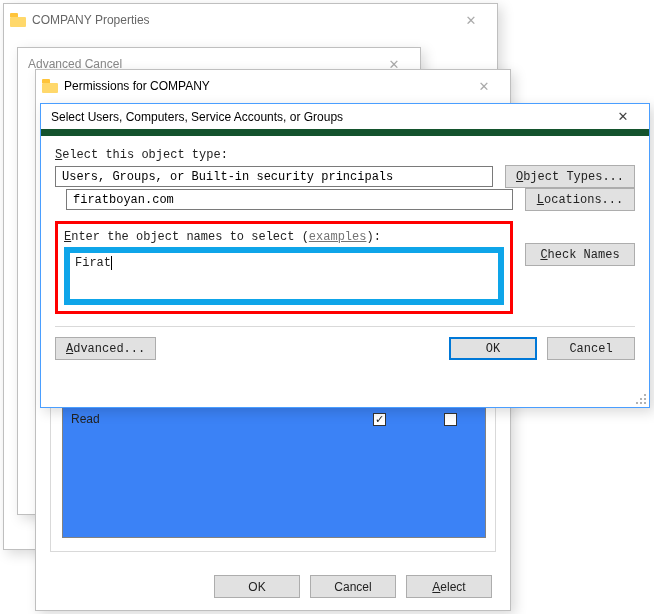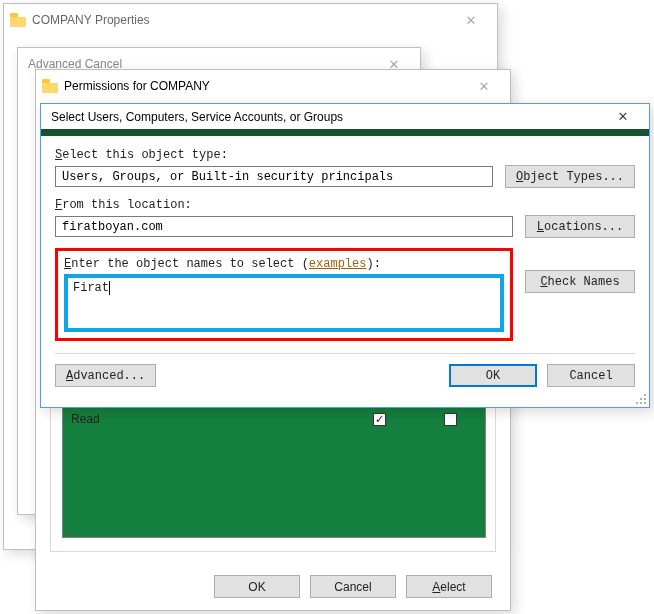--- a/index.html
+++ b/index.html
@@ -83,26 +83,26 @@
     font-size:12px;
     height:21px;
     display:flex;
     align-items:center;
     color:#000;
   }
   .section-label{
     font-size:12px;
     margin-bottom:3px;
   }
-  .link{ color:#a16207; text-decoration:underline; cursor:default;}
+  .link{ color:#737373; text-decoration:underline; cursor:default;}
   
   .redbox{ border:3px solid #ff0000; }
   .listwhite {
     border:1px solid #828282;
-    background:#15803d;
+    background:#3b82f6;
   }
   .perm-row{
     display:flex;
     align-items:center;
     height:22px;
     padding-left:8px;
   }
   .chk{
     width:13px;height:13px;
     border:1px solid #333;
@@ -170,32 +170,31 @@
   </div>
 
   <div style="padding:12px 14px 10px 14px; position:relative; height:calc(100% - 32px);font-family:Liberation Mono, monospace;">
 
     <div class="section-label"><span style="text-decoration:underline;">S</span><span>elect this object type:</span></div>
     <div style="display:flex; gap:12px; align-items:center;">
       <div class="field" style="flex:1;">Users, Groups, or Built-in security principals</div>
       <span class="btn wide"><span style="text-decoration:underline;">O</span>bject Types...</span>
     </div>
 
-    <div class="section-label" style="margin-top:10px;"><span style="text-decoration:underline;">F</span>rom this location:</div>
     <div style="display:flex; gap:12px; align-items:center;">
-      <div class="field" style="flex:1;">firatboyan.com</div>
+      <div class="field" style="flex:1;margin-left:11px;">firatboyan.com</div>
       <span class="btn wide"><span style="text-decoration:underline;">L</span>ocations...</span>
     </div>
 
     <div style="display:flex; gap:12px; align-items:flex-start; margin-top:10px;">
       <div class="redbox" style="flex:1; padding:6px 6px 6px 6px;">
         <div class="section-label">
           <span style="text-decoration:underline;">E</span>nter the object names to select (<span class="link">examples</span>):
         </div>
-        <div style="border:4px solid #0ea5e9; background:#fff; height:58px; padding:3px 5px; font-size:12px;">
+        <div style="border:6px solid #0ea5e9; background:#fff; height:58px; padding:3px 5px; font-size:12px;">
           <span>Firat</span><span class="caret"></span>
         </div>
       </div>
       <span class="btn wide" style="margin-top:22px;"><span style="text-decoration:underline;">C</span>heck Names</span>
     </div>
 
     <div style="border-top:1px solid #d9d9d9; margin-top:12px;"></div>
 
     <div style="display:flex; margin-top:10px; align-items:center;">
       <span class="btn" style="min-width:100px;"><span style="text-decoration:underline;">A</span>dvanced...</span>

